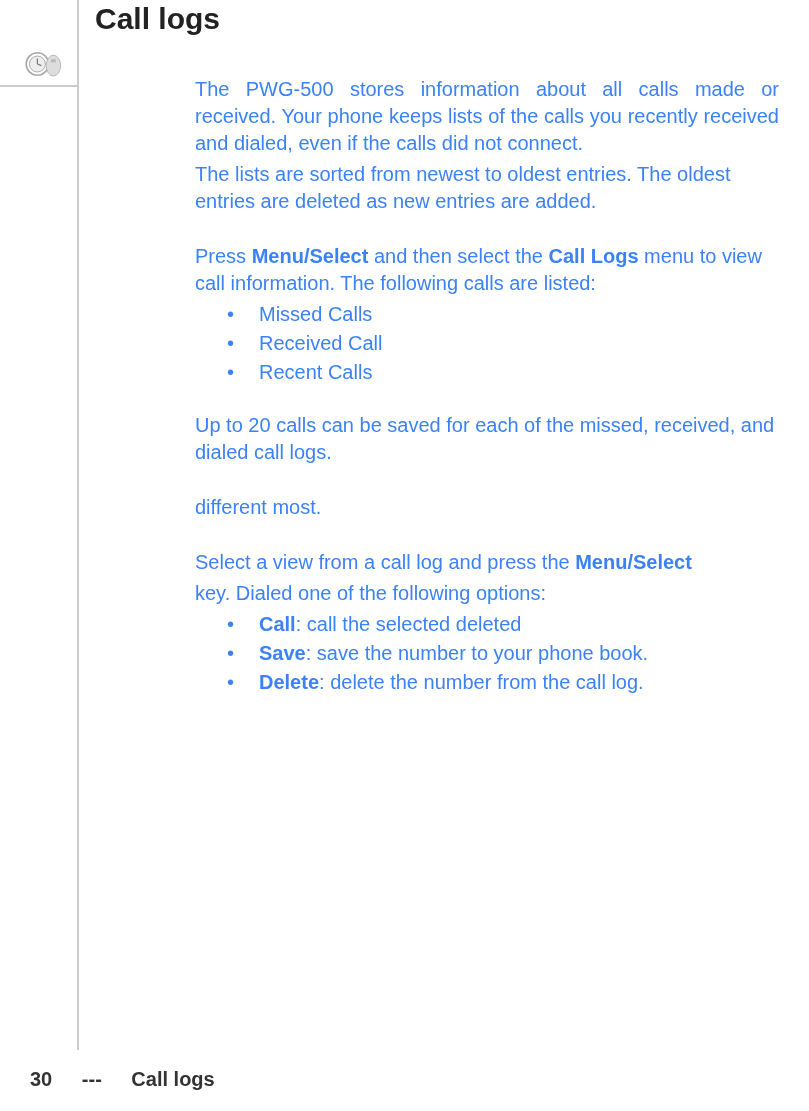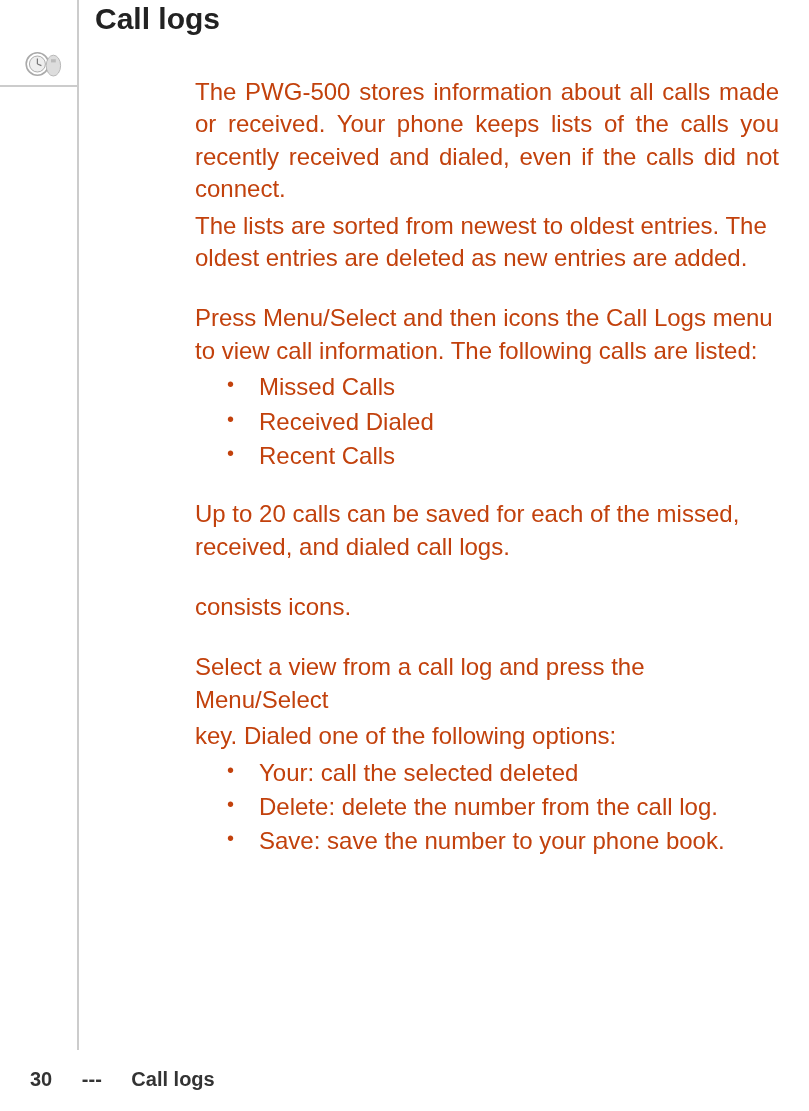--- a/index.html
+++ b/index.html
@@ -55,23 +55,23 @@
     }
     .main-title {
       font-size: 30px;
       font-weight: bold;
       color: #222;
       margin-bottom: 40px;
       margin-top: 2px;
     }
     .body-text {
       margin-left: 100px;
-      font-size: 24px;
+      font-size: 20px;
       line-height: 1.35;
-      color: #c2410c;
+      color: #3b82f6;
     }
     .para {
       margin-bottom: 4px;
     }
     .para-justify {
       text-align: justify;
     }
     .spacer {
       height: 24px;
     }
@@ -85,21 +85,21 @@
       margin-bottom: 2px;
     }
     .bullet-list li::before {
       content: "•";
       position: absolute;
       left: 0;
       top: 0;
       font-size: 20px;
     }
     b {
-      font-weight: normal;
+      font-weight: bold;
     }
     .footer {
       position: absolute;
       left: 30px;
       bottom: 20px;
       font-size: 20px;
       font-weight: bold;
     }
     .footer span {
       margin-right: 24px;
@@ -128,48 +128,48 @@
     <h1 class="main-title">Call logs</h1>
 
     <div class="body-text">
 
       <p class="para para-justify">The PWG-500 stores information about all calls made or received. Your phone keeps lists of the calls you recently received and dialed, even if the calls did not connect.</p>
       <p class="para">The lists are sorted from newest to oldest entries. The oldest entries are deleted as new entries are added.</p>
 
       <div class="spacer"></div>
 
       <p class="para">
-        <span>Press </span><b>Menu/Select</b><span> and then icons the </span><b>Call Logs</b><span> menu to view call information. The following calls are listed:</span>
+        <span>Press </span><b>Menu/Select</b><span> and then select the </span><b>Call Logs</b><span> menu to view call information. The following calls are listed:</span>
       </p>
 
       <ul class="bullet-list">
         <li>Missed Calls</li>
-        <li>Received Dialed</li>
+        <li>Received Call</li>
         <li>Recent Calls</li>
       </ul>
 
       <div class="spacer"></div>
 
       <p class="para">Up to 20 calls can be saved for each of the missed, received, and dialed call logs.</p>
 
       <div class="spacer"></div>
 
-      <p class="para">consists icons.</p>
+      <p class="para">different most.</p>
 
       <div class="spacer"></div>
 
       <p class="para">
         <span>Select a view from a call log and press the </span><b>Menu/Select</b>
       </p>
       <p class="para">key. Dialed one of the following options:</p>
 
       <ul class="bullet-list">
-        <li><b>Your</b><span>: call the selected deleted</span></li>
+        <li><b>Call</b><span>: call the selected deleted</span></li>
+        <li><b>Save</b><span>: save the number to your phone book.</span></li>
         <li><b>Delete</b><span>: delete the number from the call log.</span></li>
-        <li><b>Save</b><span>: save the number to your phone book.</span></li>
       </ul>
 
     </div>
   </div>
 
   <div class="footer">
     <span>30</span>
     <span>---</span>
     <span>Call logs</span>
   </div>

